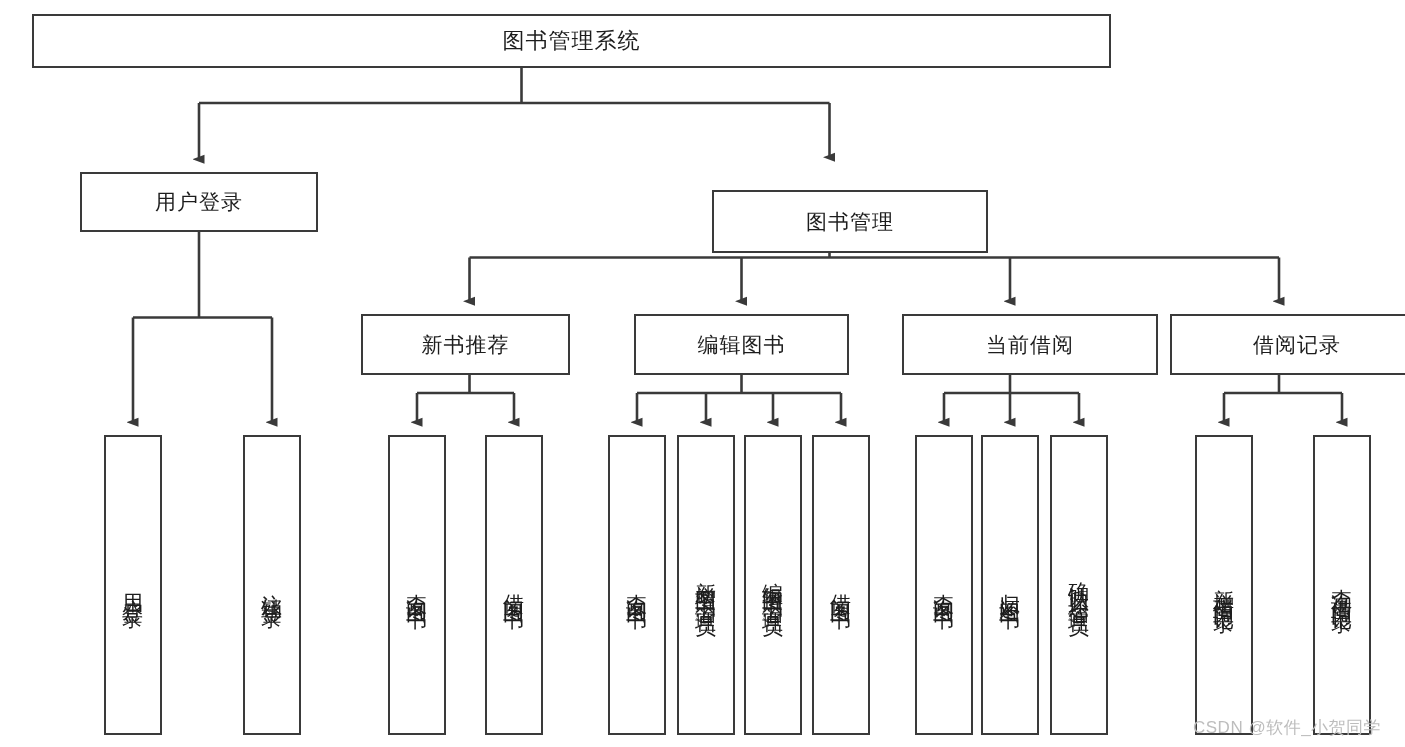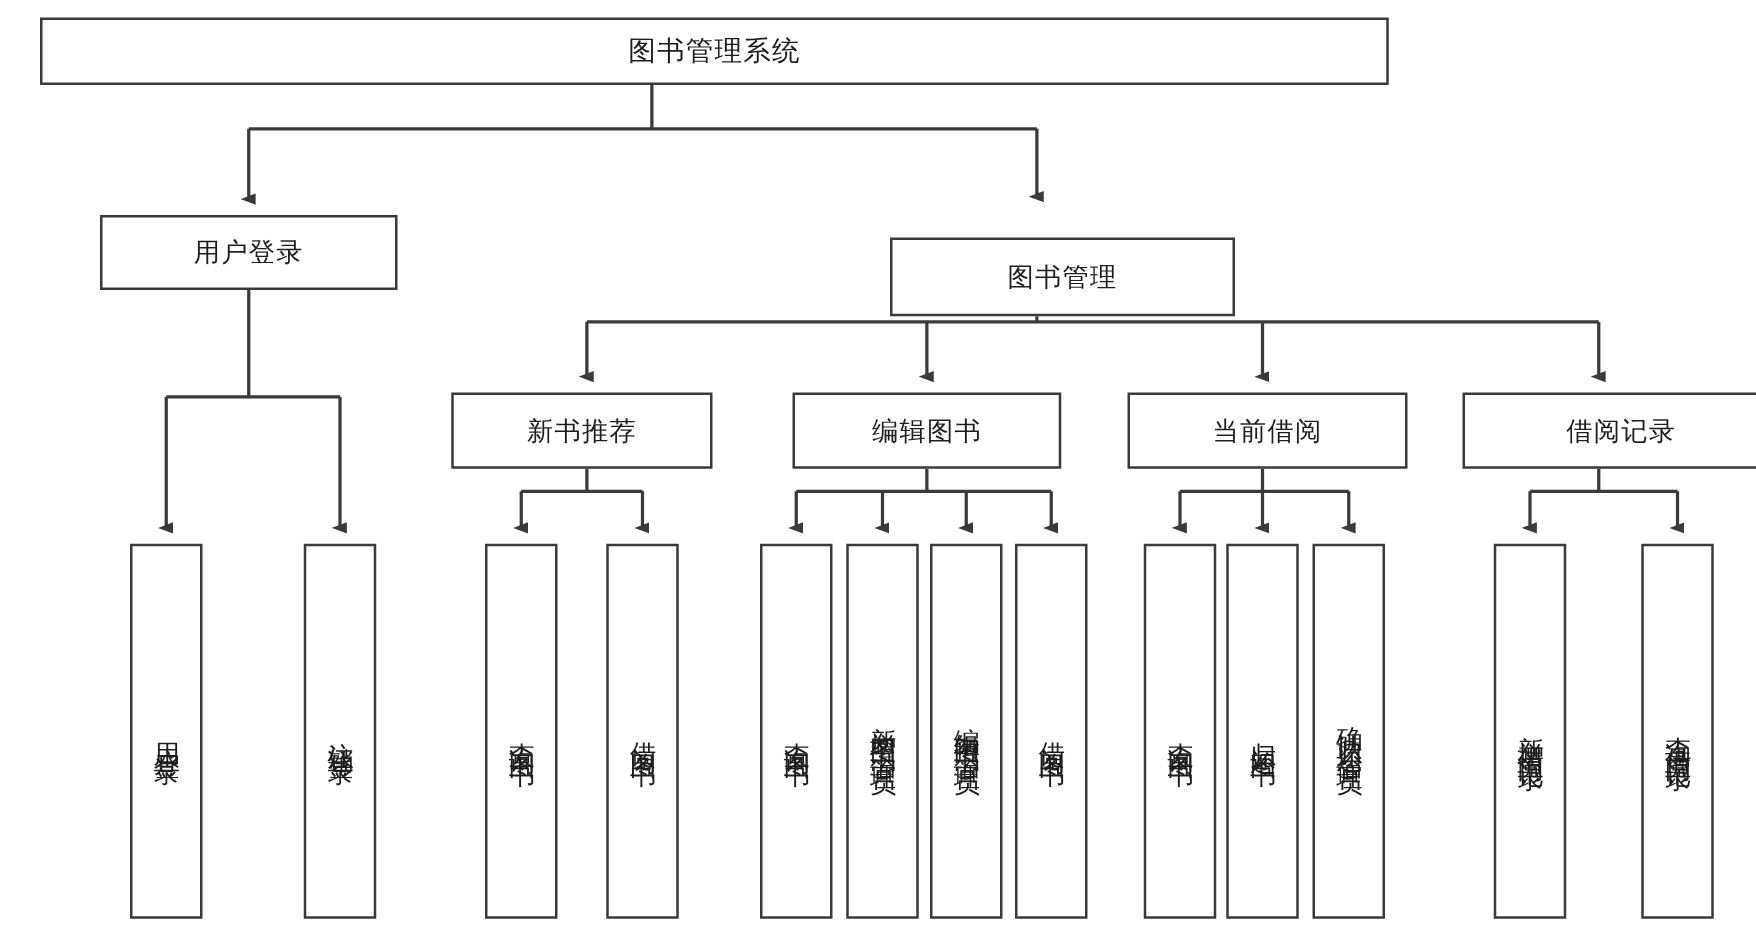--- a/index.html
+++ b/index.html
@@ -70,21 +70,21 @@
       </div>
       <div class="node h" style="left: 712px; top: 170px; width: 276px; height: 63px; margin-top: 20px;">
         <span>图书管理</span>
       </div>
       <div class="node h" style="left: 361px; top: 314px; width: 209px; height: 61px;">
         <span>新书推荐</span>
       </div>
       <div class="node h" style="left: 634px; top: 314px; width: 215px; height: 61px;">
         <span>编辑图书</span>
       </div>
-      <div class="node h" style="left: 902px; top: 314px; width: 224px; height: 61px;">
+      <div class="node h" style="left: 902px; top: 314px; width: 256px; height: 61px;">
         <span>当前借阅</span>
       </div>
       <div class="node h" style="left: 1170px; top: 314px; width: 254px; height: 61px;">
         <span>借阅记录</span>
       </div>
       <div class="node v" style="left: 104px; top: 435px; width: 58px; height: 300px;">
         <span class="vtxt">用户登录</span>
       </div>
       <div class="node v" style="left: 243px; top: 435px; width: 58px; height: 300px;">
         <span class="vtxt">注销登录</span>
@@ -116,13 +116,14 @@
       <div class="node v" style="left: 1050px; top: 435px; width: 58px; height: 300px;">
         <span class="vtxt">确认归还（管理员）</span>
       </div>
       <div class="node v" style="left: 1195px; top: 435px; width: 58px; height: 300px;">
         <span class="vtxt">新增借阅记录</span>
       </div>
       <div class="node v" style="left: 1313px; top: 435px; width: 58px; height: 300px;">
         <span class="vtxt">查询借阅记录</span>
       </div>
     </div>
+  <div class="watermark" style="left: 1193px; top: 716px;">CSDN @软件_小贺同学</div>
 </div>
 
 </body></html>

